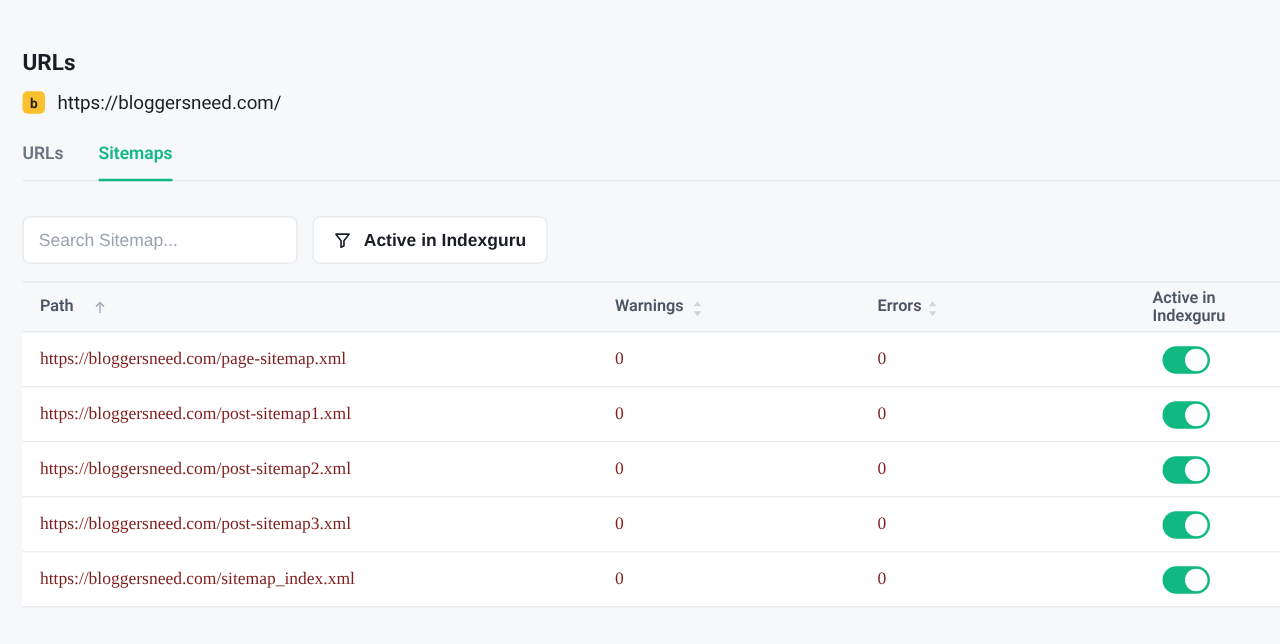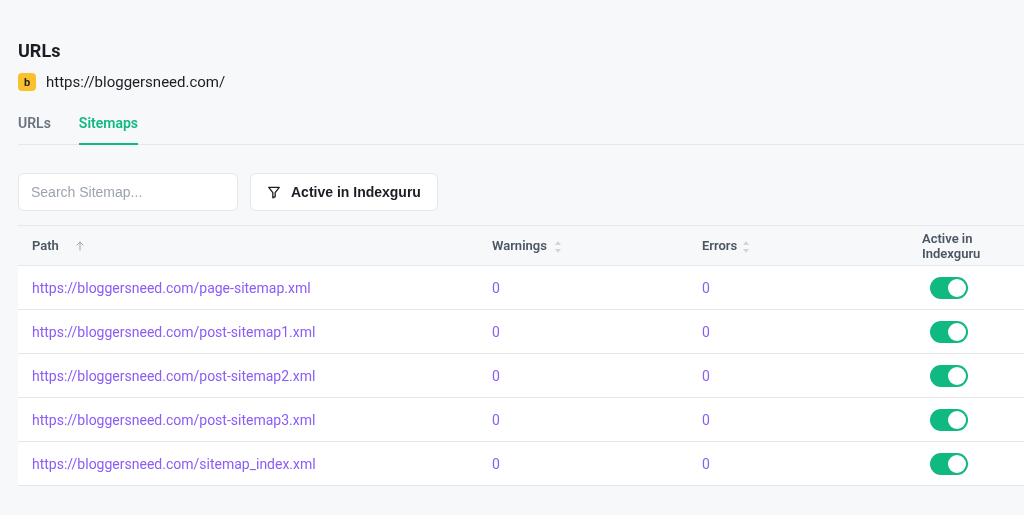--- a/index.html
+++ b/index.html
@@ -11,21 +11,21 @@
   .site-url { font-size: 15px; color: #1a1e24; }
   .tabs { display: flex; gap: 28px; border-bottom: 1px solid #e4e7ec; margin-bottom: 28px; }
   .tab { padding: 0 0 12px 0; font-size: 14px; font-weight: 600; color: #6b7280; cursor: pointer; border-bottom: 2px solid transparent; margin-bottom: -1px; }
   .tab.active { color: #10b981; border-bottom-color: #10b981; }
   .controls { display: flex; gap: 12px; margin-bottom: 14px; }
   .search-input { width: 220px; height: 38px; border: 1px solid #e4e7ec; border-radius: 6px; padding: 0 12px; font-size: 14px; color: #333; background: #fff; }
   .search-input::placeholder { color: #9ca3af; }
   .filter-btn { height: 38px; padding: 0 16px; border: 1px solid #e4e7ec; border-radius: 6px; background: #fff; font-size: 14px; font-weight: 600; color: #1a1e24; display: flex; align-items: center; gap: 10px; cursor: pointer; }
   .table { width: 100%; border-top: 1px solid #e4e7ec; }
   .thead { display: flex; align-items: center; height: 40px; border-bottom: 1px solid #e4e7ec; font-size: 13px; font-weight: 600; color: #4b5563; }
-  .trow { display: flex; align-items: center; height: 44px; border-bottom: 1px solid #e4e7ec; font-size: 14px; color: #8b5cf6; background:#fff; }
+  .trow { display: flex; align-items: center; height: 44px; border-bottom: 1px solid #e4e7ec; font-size: 14px; color: #7f1d1d; background:#fff;font-family:Liberation Serif, serif; }
   .col-path   { flex: 0 0 460px; padding-left: 14px; display:flex; align-items:center; gap:15px; }
   .col-warn   { flex: 0 0 210px; padding-left: 14px; display:flex; align-items:flex-end; gap:6px; }
   .col-err    { flex: 0 0 220px; padding-left: 14px; display:flex; align-items:flex-end; gap:4px; }
   .col-active { flex: 1 1 auto; padding-left: 14px; display:flex; align-items:center; gap:6px; }
   .sort-icon { color:#9ca3af; }
   .toggle { width: 38px; height: 22px; border-radius: 11px; background: #10b981; position: relative; cursor:pointer; margin-left: 8px; }
   .toggle .knob { position:absolute; right:2px; top:2px; width:18px; height:18px; border-radius:50%; background:#fff; }
   .footer { display:flex; align-items:center; justify-content:flex-end; gap: 26px; padding: 18px 24px 0 0; font-size:14px; color:#1a1e24; }
   .rpp { display:flex; align-items:center; gap:10px; font-weight:600; }
   .select { height:34px; padding: 0 28px 0 12px; border:1px solid #e4e7ec; border-radius:6px; background:#fff; font-size:14px; font-weight:500; position:relative; display:flex; align-items:center; cursor:pointer; }

